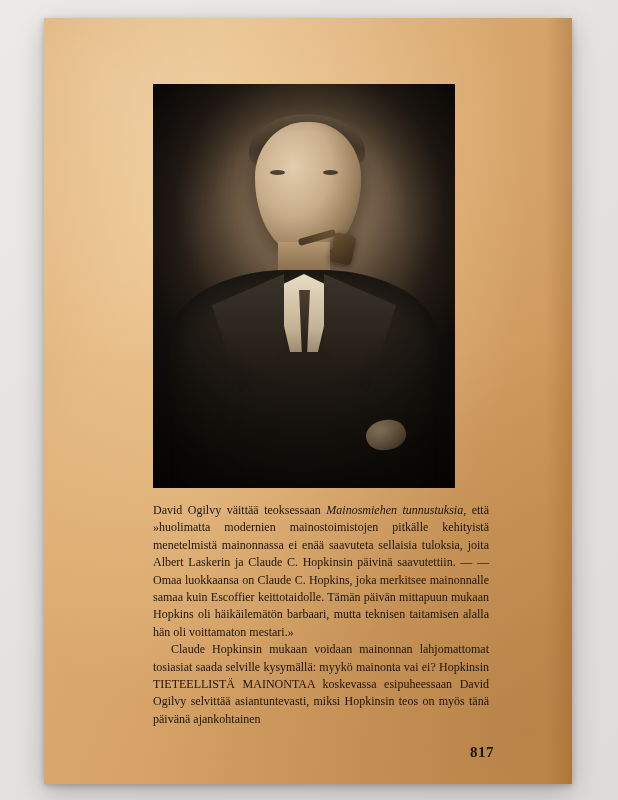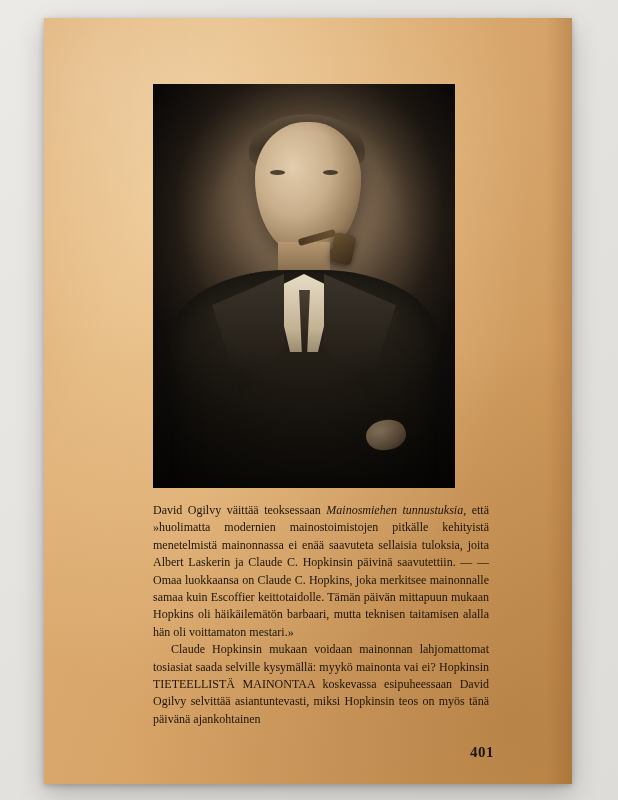--- a/index.html
+++ b/index.html
@@ -258,16 +258,16 @@
         <div class="fig-hand"></div>
       </div>
       <div class="photo-vignette"></div>
     </div>
 
     <div class="blurb">
       <p><span>David Ogilvy väittää teoksessaan </span><em>Mainosmiehen tunnustuksia</em><span>, että »huolimatta modernien mainostoimistojen pitkälle kehityistä menetelmistä mainonnassa ei enää saavuteta sellaisia tuloksia, joita Albert Laskerin ja Claude C. Hopkinsin päivinä saavutettiin. — — Omaa luokkaansa on Claude C. Hopkins, joka merkitsee mainonnalle samaa kuin Escoffier keittotaidolle. Tämän päivän mittapuun mukaan Hopkins oli häikäilemätön barbaari, mutta teknisen taitamisen alalla hän oli voittamaton mestari.»</span></p>
       <p>Claude Hopkinsin mukaan voidaan mainonnan lahjomattomat tosiasiat saada selville kysymällä: myykö mainonta vai ei? Hopkinsin TIETEELLISTÄ MAINONTAA koskevassa esipuheessaan David Ogilvy selvittää asiantuntevasti, miksi Hopkinsin teos on myös tänä päivänä ajankohtainen</p>
     </div>
 
-    <div class="page-number">401</div>
+    <div class="page-number">817</div>
 
   </div>
 </div>
 
 </body></html>

